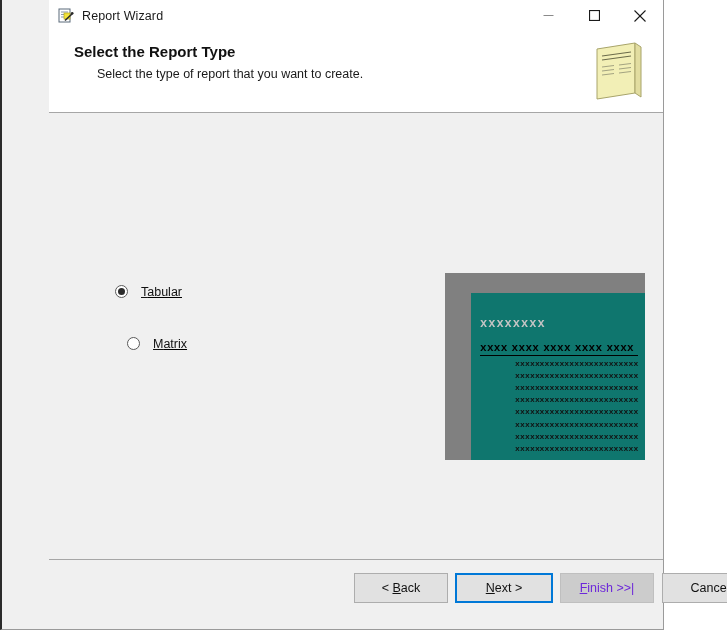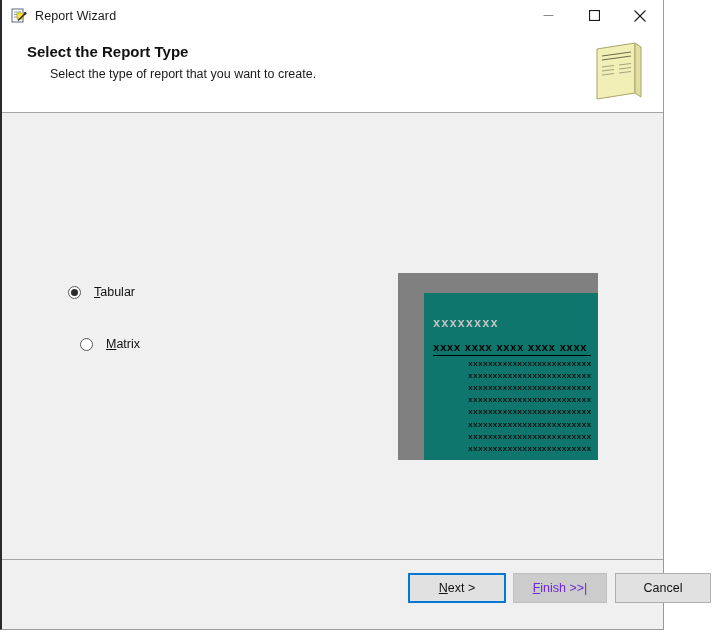--- a/index.html
+++ b/index.html
@@ -19,20 +19,21 @@
     left: 0; top: 0;
     width: 664px;
     height: 630px;
     background: #f0f0f0;
     border-left: 2px solid #2b2b2b;
     border-right: 1px solid #9a9a9a;
     border-bottom: 1px solid #9a9a9a;
     box-sizing: border-box;
     display: flex;
     flex-direction: column;
+    padding-left: 47px;
   }
 
   
   .titlebar {
     height: 31px;
     background: #ffffff;
     display: flex;
     align-items: center;
     flex: 0 0 auto;
     position: relative;
@@ -101,22 +102,23 @@
   
   .body-area {
     flex: 1 1 auto;
     position: relative;
     background: #f0f0f0;
   }
 
   .radio-row {
     position: absolute;
     display: flex;
-    align-items: center;
+    align-items: flex-start;
     cursor: default;
+    text-decoration: underline;
   }
   #radio-tabular { left: 66px; top: 172px; }
   #radio-matrix  { left: 78px; top: 224px; }
 
   .radio-mark {
     width: 13px;
     height: 13px;
     border-radius: 50%;
     border: 1px solid #5a5a5a;
     background: #ffffff;
@@ -392,20 +394,23 @@
         </div>
       </div>
     </div>
 
   </div>
 
   <div class="footer">
     <div class="footer-sep"></div>
 
 
+    <div class="btn" id="btn-back">
+        <span><span>&lt; </span><u>B</u><span>ack</span></span>
+      </div>
 
     <div class="btn" id="btn-next">
         <span><u>N</u><span>ext &gt;</span></span>
       </div>
 
     <div class="btn" id="btn-finish">
         <span><u>F</u><span>inish &gt;&gt;|</span></span>
       </div>
 
     <div class="btn" id="btn-cancel">

